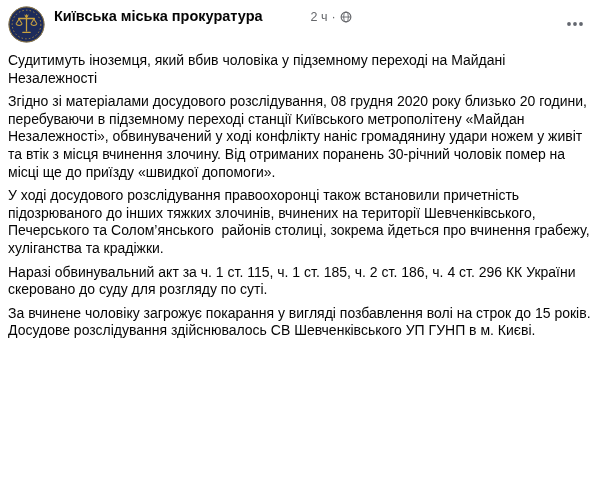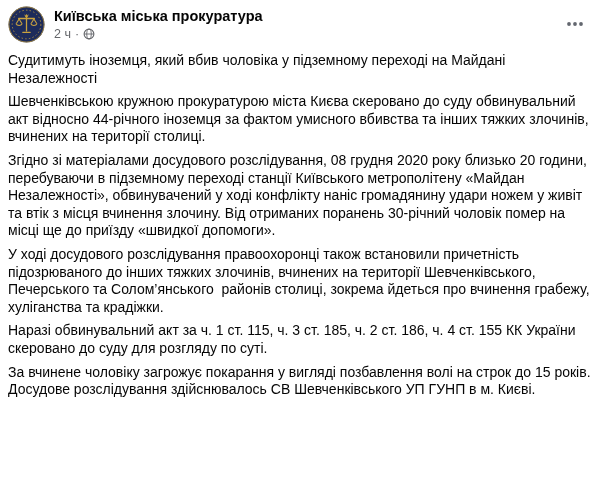--- a/index.html
+++ b/index.html
@@ -7,21 +7,21 @@
     width:605px;height:503px;overflow:hidden;position:relative;
     font-family:"Liberation Sans","DejaVu Sans",sans-serif;
     -webkit-font-smoothing:antialiased;
   }
   .post-card{padding:6px 8px 0 8px;position:relative;}
   .post-header{display:flex;align-items:flex-start;gap:9px;margin-bottom:9px;position:relative;}
   .avatar{
     width:37px;height:37px;border-radius:50%;flex:0 0 auto;cursor:pointer;
     display:block;
   }
-  .header-text{display:flex;flex-direction:column;justify-content:center;padding-top:1px;}
+  .header-text{display:flex;flex-direction:row;justify-content:center;padding-top:1px;gap:48px;}
   .page-name{
     font-size:14.5px;font-weight:bold;color:#050505;line-height:19px;cursor:pointer;
   }
   .meta-row{display:flex;align-items:center;gap:4px;color:#65676b;font-size:12.5px;line-height:16px;}
   .meta-dot{color:#65676b;}
   .globe{display:inline-block;vertical-align:middle;}
   .more-btn{
     position:absolute;top:4px;right:6px;width:32px;height:28px;border:none;background:transparent;
     display:flex;align-items:center;justify-content:center;cursor:pointer;border-radius:4px;
   }
@@ -77,21 +77,20 @@
       <svg width="18" height="6" viewBox="0 0 18 6">
         <circle cx="3" cy="3" r="1.9" fill="#63676f"></circle>
         <circle cx="9" cy="3" r="1.9" fill="#63676f"></circle>
         <circle cx="15" cy="3" r="1.9" fill="#63676f"></circle>
       </svg>
     </button>
   </div>
 
   <div class="post-body">
     <p>Судитимуть іноземця, який вбив чоловіка у підземному переході на Майдані Незалежності</p>
-    <p>Шевченківською кружною прокуратурою міста Києва скеровано до суду обвинувальний акт відносно 44-річного іноземця за фактом умисного вбивства та інших тяжких злочинів, вчинених на території столиці.</p>
     <p>Згідно зі матеріалами досудового розслідування, 08 грудня 2020 року близько 20 години, перебуваючи в підземному переході станції Київського метрополітену «Майдан Незалежності», обвинувачений у ході конфлікту наніс громадянину удари ножем у живіт та втік з місця вчинення злочину. Від отриманих поранень 30-річний чоловік помер на місці ще до приїзду «швидкої допомоги».</p>
     <p>У ході досудового розслідування правоохоронці також встановили причетність підозрюваного до інших тяжких злочинів, вчинених на території Шевченківського, Печерського та Солом’янського  районів столиці, зокрема йдеться про вчинення грабежу, хуліганства та крадіжки.</p>
-    <p>Наразі обвинувальний акт за ч. 1 ст. 115, ч. 3 ст. 185, ч. 2 ст. 186, ч. 4 ст. 155 КК України скеровано до суду для розгляду по суті.</p>
+    <p>Наразі обвинувальний акт за ч. 1 ст. 115, ч. 1 ст. 185, ч. 2 ст. 186, ч. 4 ст. 296 КК України скеровано до суду для розгляду по суті.</p>
     <p>За вчинене чоловіку загрожує покарання у вигляді позбавлення волі на строк до 15 років. Досудове розслідування здійснювалось СВ Шевченківського УП ГУНП в м. Києві.</p>
 
   </div>
 
 </div>
 
 </body></html>

